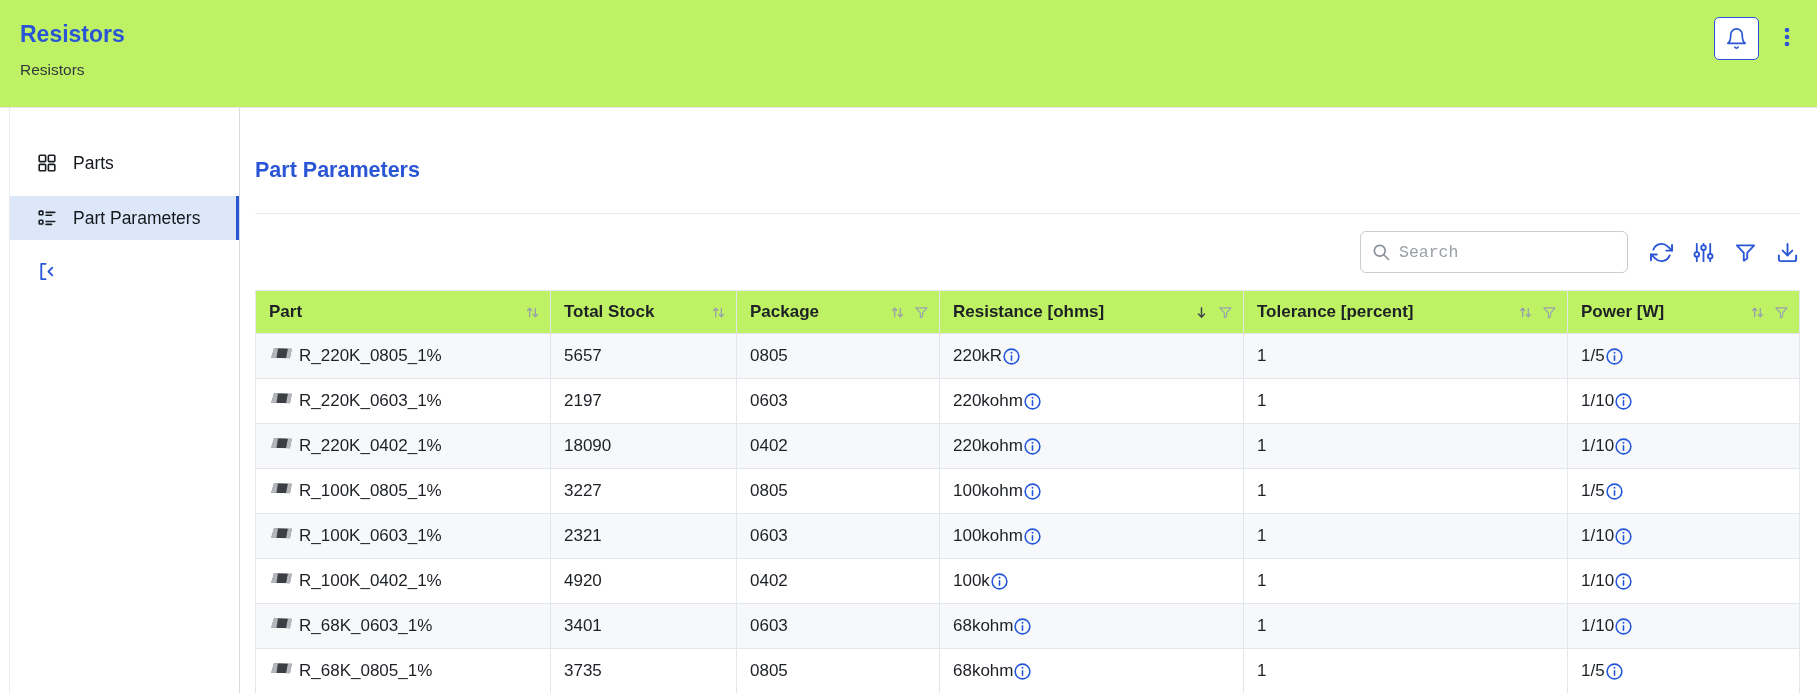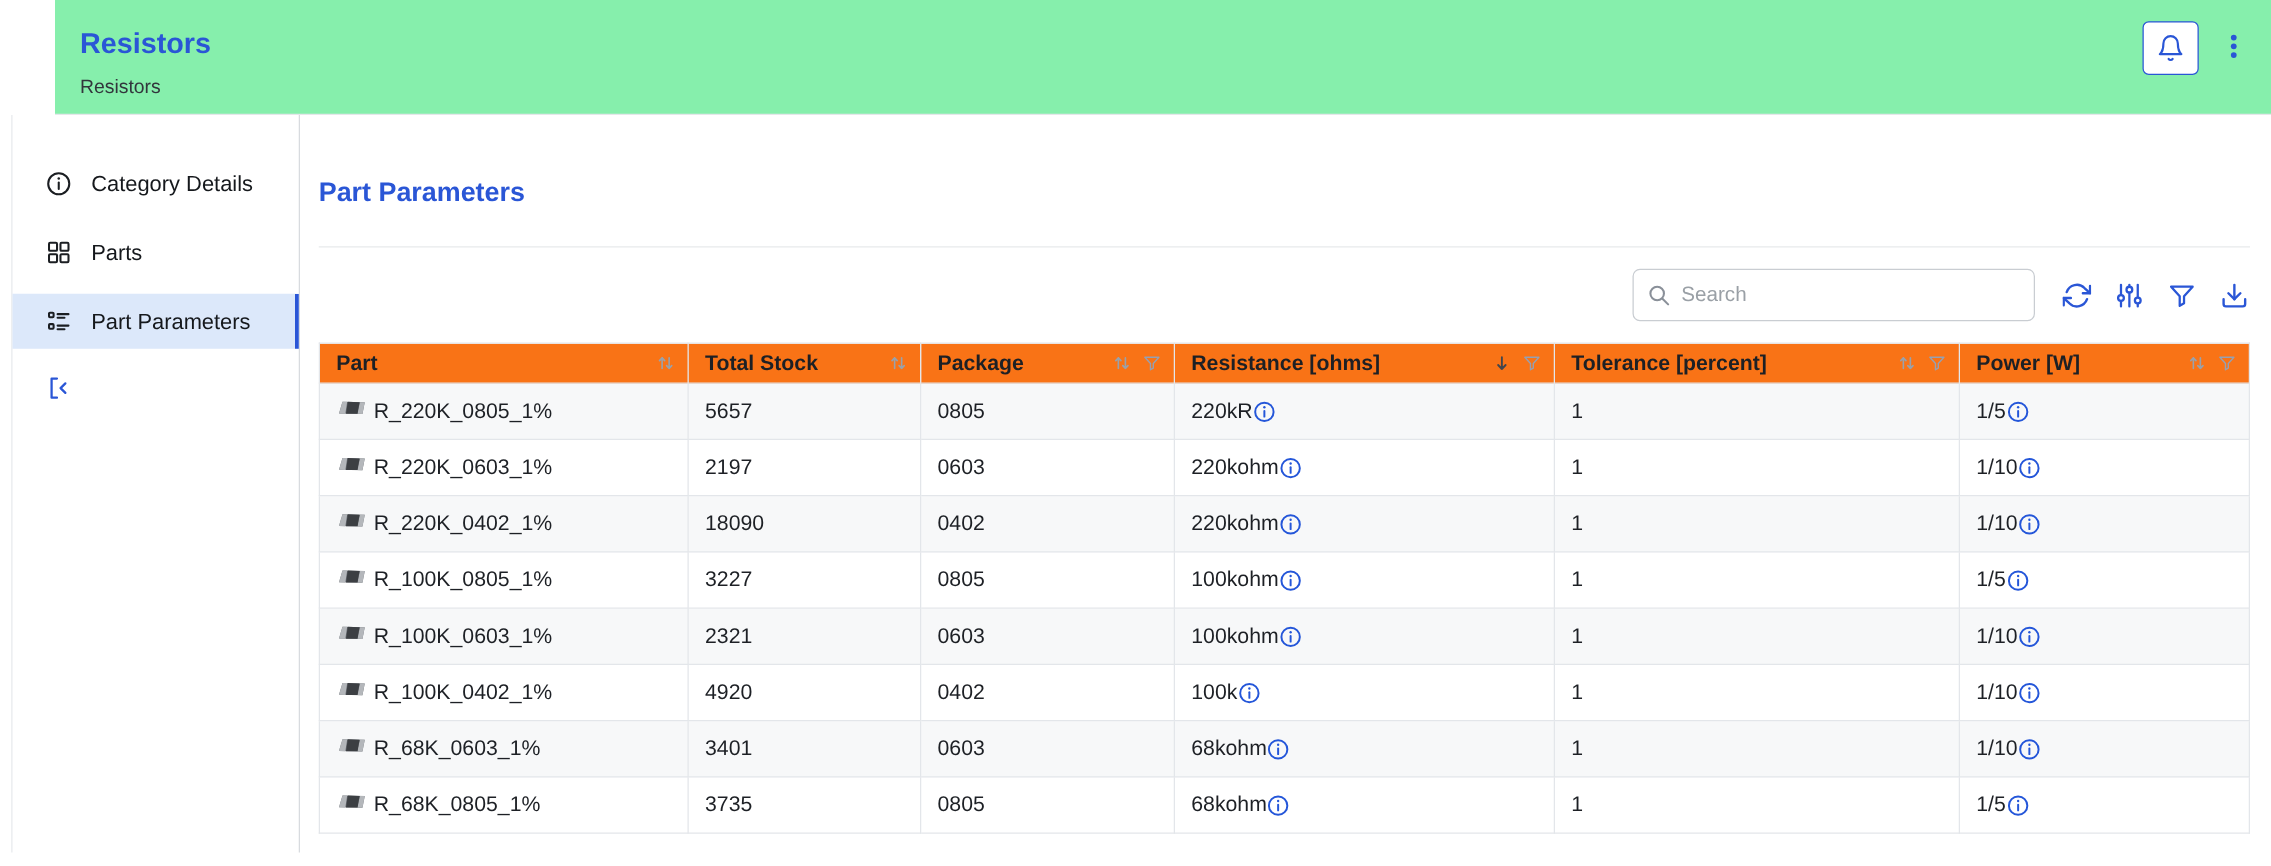--- a/index.html
+++ b/index.html
@@ -4,21 +4,21 @@
 <style>
   * { box-sizing: border-box; }
   html,body { margin:0; padding:0; }
   body {
     width:1817px; height:693px; overflow:hidden;
     background:#ffffff; color:#1d2025;
     font-family:"Liberation Sans", sans-serif;
   }
 
   
-  .header { position:relative; height:92px; background:#86efac; border-bottom:1px solid #e5e7ea;margin-left:44px; }
+  .header { position:relative; height:108px; background:#bef264; border-bottom:1px solid #e5e7ea; }
   .page-title { padding:21px 0 0 20px; font-size:23px; font-weight:700; color:#2a56d6; }
   .breadcrumb { margin:13px 0 0 20px; font-size:15.5px; color:#32363c; cursor:pointer; display:inline-block; }
   .header-actions { position:absolute; top:17px; right:16px; display:flex; align-items:center; gap:14px; }
   .bell-btn { width:45px; height:43px; background:#fff; border:1px solid #2a56d6; border-radius:5px;
               display:flex; align-items:center; justify-content:center; cursor:pointer; color:#2a56d6; }
   .bell-btn svg { width:23px; height:23px; }
   .kebab-btn { background:none; border:none; padding:2px; cursor:pointer; color:#2a56d6; }
   .kebab-btn svg { width:24px; height:24px; }
 
   
@@ -33,34 +33,34 @@
   .sidebar-item.selected { background:#dce8fa; box-shadow: inset -3px 0 0 #2a56d6; }
   .collapse-btn { margin:9px 0 0 26px; background:none; border:none; padding:0; cursor:pointer; color:#2a56d6; }
   .collapse-btn svg { width:23px; height:23px; }
 
   
   .main { flex:1 1 auto; padding:50px 17px 0 15px; }
   .section-title { margin:0; font-size:21.5px; font-weight:700; color:#2a56d6; }
   .rule { border:none; border-top:1px solid #e8eaec; margin:30px 0 0 0; }
 
   .toolbar { margin-top:17px; display:flex; justify-content:flex-end; align-items:center; }
-  .search-wrap { position:relative; width:322px; height:42px; }
+  .search-wrap { position:relative; width:268px; height:42px;font-family:Liberation Mono, monospace; }
   .search-wrap svg { position:absolute; left:11px; top:11px; width:20px; height:20px; color:#8a9099; }
   .search-input { width:100%; height:100%; border:1px solid #c9cdd2; border-radius:6px;
                   padding:0 10px 0 38px; font-size:16.5px; font-family:inherit; color:#1d2025; outline:none; }
   .search-input::placeholder { color:#9aa0a6; }
   .tool-btn { background:none; border:none; padding:0; margin-left:16px; width:26px; height:26px;
               color:#2a56d6; cursor:pointer; display:flex; align-items:center; justify-content:center; }
   .tool-btn:first-of-type { margin-left:20px; }
   .tool-btn svg { width:23px; height:23px; }
 
   
   table { margin-top:17px; width:100%; border-collapse:collapse; table-layout:fixed; font-size:17px; }
   th, td { border:1px solid #e3e6ea; }
-  thead th { height:32px; background:#f97316; font-weight:700; text-align:left; padding:0 10px 0 13px; }
+  thead th { height:43px; background:#bef264; font-weight:700; text-align:left; padding:0 10px 0 13px; }
   .th-inner { display:flex; align-items:center; justify-content:space-between; }
   .th-icons { display:flex; align-items:center; gap:9px; }
   .th-icons svg { display:none; }
   .th-icons svg.vis { display:inline-block; }
   .sort-both { width:15px; height:15px; color:#9aa1aa; }
   .sort-desc { width:15px; height:15px; color:#41464d; }
   .th-funnel { width:15px; height:15px; color:#96a0b2; cursor:pointer; }
 
   tbody td { height:45px; padding:0 10px 0 13px; }
   tbody tr:nth-child(odd) td { background:#f7f8f9; }
@@ -91,31 +91,20 @@
       </svg>
     </button>
   </div>
 </header>
 
 <div class="content">
 
   <nav class="sidebar">
     <div>
 
-        <div class="sidebar-item">
-          <span class="si-icon">
-            <svg viewBox="0 0 24 24" fill="none" stroke="currentColor" stroke-width="1.8" stroke-linecap="round">
-              <circle cx="12" cy="12" r="9.2"></circle>
-              <line x1="12" y1="11" x2="12" y2="16.5"></line>
-              <circle cx="12" cy="7.4" r="1.1" fill="currentColor" stroke="none"></circle>
-            </svg>
-          </span>
-
-          <span class="si-label">Category Details</span>
-        </div>
 
 
         <div class="sidebar-item">
 
           <span class="si-icon">
             <svg viewBox="0 0 24 24" fill="none" stroke="currentColor" stroke-width="1.8">
               <rect x="3.5" y="3.5" width="7" height="7" rx="1"></rect>
               <rect x="13.5" y="3.5" width="7" height="7" rx="1"></rect>
               <rect x="3.5" y="13.5" width="7" height="7" rx="1"></rect>
               <rect x="13.5" y="13.5" width="7" height="7" rx="1"></rect>

